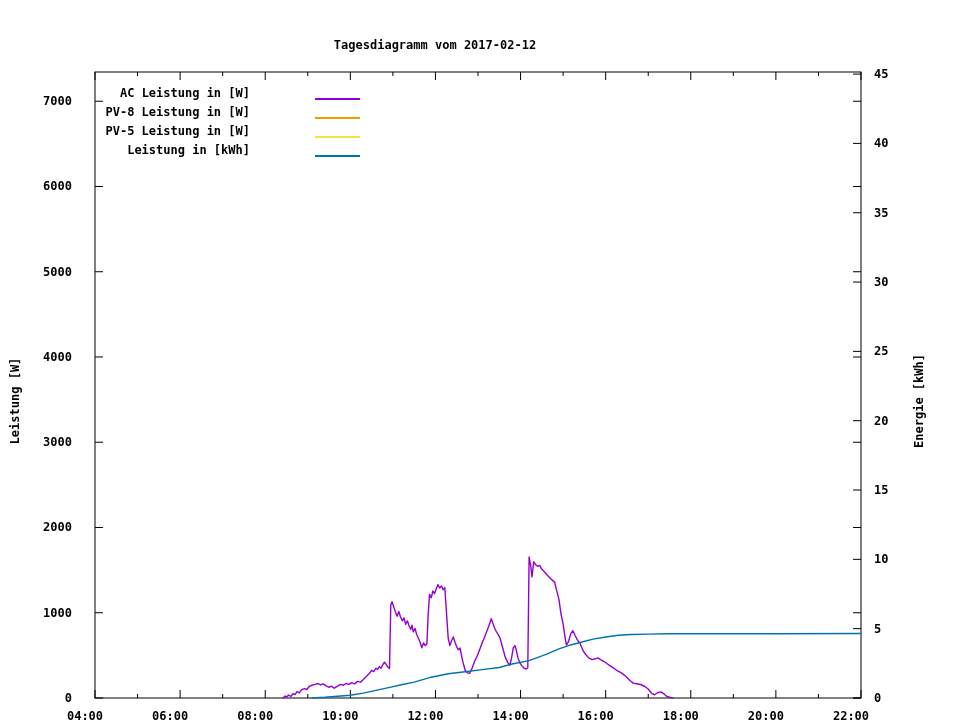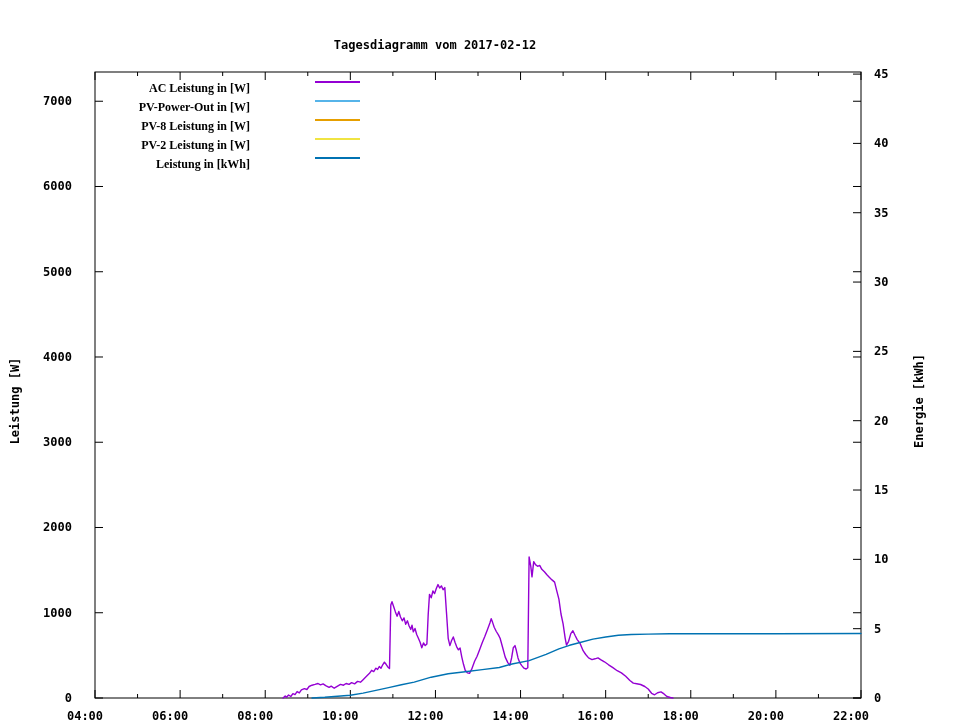--- a/index.html
+++ b/index.html
@@ -27,21 +27,21 @@
   #ylabel-right{left:919px;top:384px;transform:translate(-50%,-50%) rotate(-90deg);}
   #plot-svg{position:absolute;left:0;top:0;}
   .tick-text{
     font-family:"DejaVu Sans Mono","Liberation Mono",monospace;
     font-weight:bold;font-size:12px;fill:#000;
   }
   #legend{
     position:absolute;left:95px;top:64px;width:280px;
   }
   .legend-row{
-    display:flex;align-items:flex-start;height:19px;font-family:Liberation Serif, serif;
+    display:flex;align-items:flex-end;height:19px;
   }
   .legend-label{
     flex:0 0 155px;text-align:right;white-space:nowrap;
   }
   .legend-swatch{
     margin-left:65px;width:45px;height:2px;flex:0 0 45px;
   }
 </style>
 </head>
 <body>
@@ -150,29 +150,25 @@
       <polyline points="283.1,681.0 285.2,678.9 286.5,680.3 288.6,678.0 290.8,679.5 292.9,676.7 295.0,677.6 297.1,674.6 299.3,675.9 301.4,672.9 304.4,671.6 306.9,672.5 309.1,669.5 312.0,668.2 315.0,667.4 318.0,666.5 320.5,667.8 323.1,666.9 325.7,668.6 329.1,670.3 331.2,669.1 334.2,671.2 337.6,669.1 340.5,667.4 343.5,668.2 346.1,666.5 349.1,667.4 351.6,665.7 354.6,666.9 357.6,664.4 360.5,665.2 363.1,662.7 366.5,659.3 369.5,656.3 371.6,653.3 373.7,654.6 375.9,651.2 377.6,652.4 379.3,649.5 381.0,651.2 382.7,647.8 384.4,645.2 386.1,647.3 387.8,649.9 389.5,651.6 390.8,588.1 392.0,584.7 393.7,589.8 395.4,594.9 397.1,599.2 398.8,594.5 400.5,600.0 402.3,603.8 404.0,600.9 405.7,607.3 407.4,603.8 409.1,609.0 410.8,612.4 412.0,608.1 413.3,614.9 415.0,611.5 416.7,617.5 418.4,621.3 420.1,625.2 421.8,630.7 423.5,626.0 425.2,628.6 426.9,626.9 428.2,597.5 429.5,577.4 431.2,580.8 432.9,574.0 434.6,576.6 436.3,571.5 438.0,567.6 439.7,571.0 441.4,568.9 443.1,572.7 444.8,570.6 446.5,595.7 448.2,621.3 449.9,628.6 451.6,623.5 453.3,620.0 455.0,625.2 456.7,629.8 458.4,632.8 460.1,631.1 461.8,640.1 463.5,647.3 465.2,653.3 467.4,655.9 469.5,656.3 471.6,652.4 474.6,644.3 477.1,639.2 479.7,632.4 482.3,625.6 484.8,619.6 487.4,612.8 489.9,606.0 491.2,601.7 492.5,605.1 494.2,610.2 496.3,614.5 498.4,617.9 500.1,621.3 502.7,630.7 505.2,640.1 507.8,645.6 509.9,648.2 511.6,640.9 513.3,630.7 515.0,628.6 516.3,633.3 518.0,640.9 519.7,645.6 521.8,648.6 524.0,651.2 526.1,652.0 527.8,650.7 529.1,539.9 530.8,549.3 532.0,559.9 533.7,544.6 535.5,547.6 537.6,549.3 539.7,548.4 541.8,552.3 544.4,554.8 546.9,557.8 549.5,560.4 552.0,562.9 554.6,565.1 556.7,573.6 558.9,582.1 561.0,597.0 563.1,606.8 565.2,621.3 566.5,628.1 568.6,624.3 570.8,616.6 572.9,613.7 575.0,618.3 577.2,622.6 580.1,626.4 583.1,633.7 585.7,637.5 588.6,640.9 592.0,642.6 595.0,641.8 598.0,640.9 600.6,642.6 604.4,644.8 608.6,647.8 612.9,650.7 617.2,653.7 621.4,655.9 625.7,659.3 629.9,663.5 633.3,666.1 636.7,666.7 640.6,667.5 644.8,669.5 648.2,672.0 651.6,676.3 654.6,677.8 657.6,675.7 661.0,674.9 664.0,676.9 666.9,679.5 670.4,680.5 672.9,681.0" fill="none" stroke="#9400d3" stroke-width="1.4" stroke-linejoin="round" stroke-linecap="round"></polyline>
       <polyline points="312.0,681.0 324.8,680.3 337.6,679.3 350.3,678.2 363.1,676.1 375.9,673.4 388.6,670.6 401.4,667.8 414.2,665.1 431.2,660.2 448.2,656.7 465.2,654.7 482.3,652.6 499.3,650.5 512.0,647.0 529.1,643.6 546.1,637.3 558.9,631.8 569.5,628.3 580.1,625.5 592.9,622.1 605.7,620.0 618.4,618.3 631.2,617.5 648.2,617.1 669.5,616.8 690.8,616.8 775.9,616.7 861.0,616.5" fill="none" stroke="#0072b2" stroke-width="1.4" stroke-linejoin="round" stroke-linecap="round"></polyline>
     </svg>
 
   <div id="legend">
     <div class="legend-row">
       <span class="legend-label">AC Leistung in [W]</span>
       <span class="legend-swatch" style="background-color: rgb(148, 0, 211);"></span>
     </div>
     <div class="legend-row">
-      <span class="legend-label">PV-Power-Out in [W]</span>
-      <span class="legend-swatch" style="background-color: rgb(86, 180, 233);"></span>
-    </div>
-    <div class="legend-row">
       <span class="legend-label">PV-8 Leistung in [W]</span>
       <span class="legend-swatch" style="background-color: rgb(230, 159, 0);"></span>
     </div>
     <div class="legend-row">
-      <span class="legend-label">PV-2 Leistung in [W]</span>
+      <span class="legend-label">PV-5 Leistung in [W]</span>
       <span class="legend-swatch" style="background-color: rgb(240, 228, 66);"></span>
     </div>
     <div class="legend-row">
       <span class="legend-label">Leistung in [kWh]</span>
       <span class="legend-swatch" style="background-color: rgb(0, 114, 178);"></span>
     </div>
   </div>
 
 </div>
 

